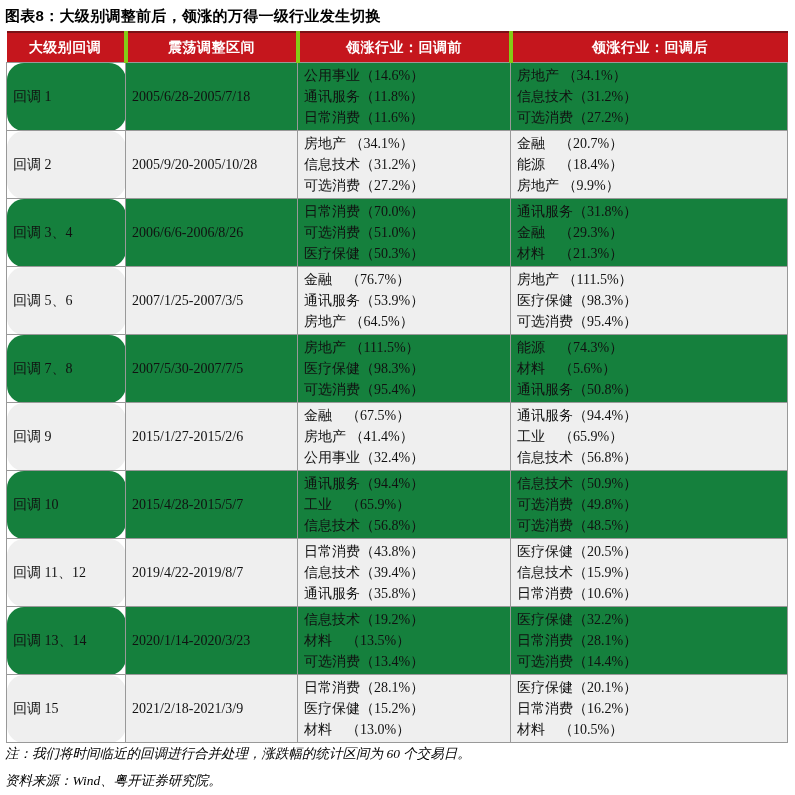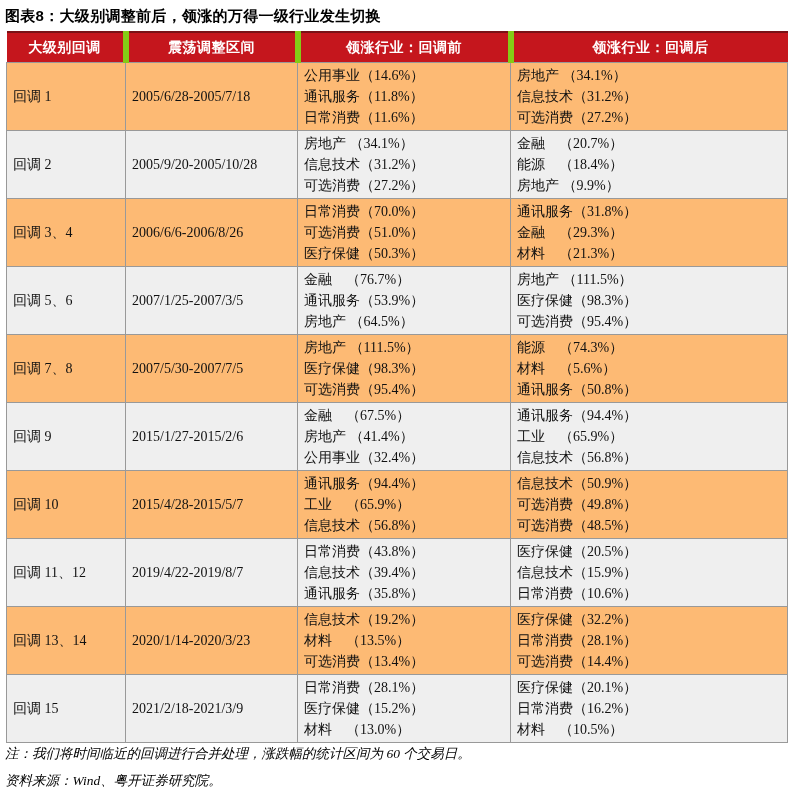--- a/index.html
+++ b/index.html
@@ -20,33 +20,33 @@
     border-collapse:collapse;table-layout:fixed;
     margin-left:6px;width:781px;
   }
   table.report th{
     background:var(--header-bg,#C5161D);
     color:var(--header-text,#FFFFFF);
     font-family:"Liberation Sans","DejaVu Sans",sans-serif;
     font-weight:bold;font-size:14px;
     height:29px;text-align:center;vertical-align:middle;
     border-top:2px solid var(--header-top-border,#7A1116);
-    border-left:6px solid #84cc16;
+    border-left:4px solid #84cc16;
     padding:0;letter-spacing:0.5px;
   }
   table.report th:first-child{border-left:none;}
   table.report td{
     border:1px solid var(--table-border,#999999);
     font-size:14px;line-height:21px;
     height:67px;box-sizing:border-box;
     padding:2px 6px;vertical-align:middle;
-    background:#fdba74;
+    background:#15803d;
   }
   table.report tbody tr:nth-child(even) td{background:var(--row-alt-bg,#EFEFEF);}
-  td.c-label{padding-left:9px;}
+  td.c-label{padding-left:9px;border-radius:17px;}
   td.c-period{padding-left:9px;}
   td.c-list .line{white-space:pre;}
   .note,.source{
     font-style:italic;font-size:13.5px;color:#000;
     margin-left:5px;white-space:nowrap;
   }
   .note{margin-top:2px;}
   .source{margin-top:9px;}
 </style>
 </head>

